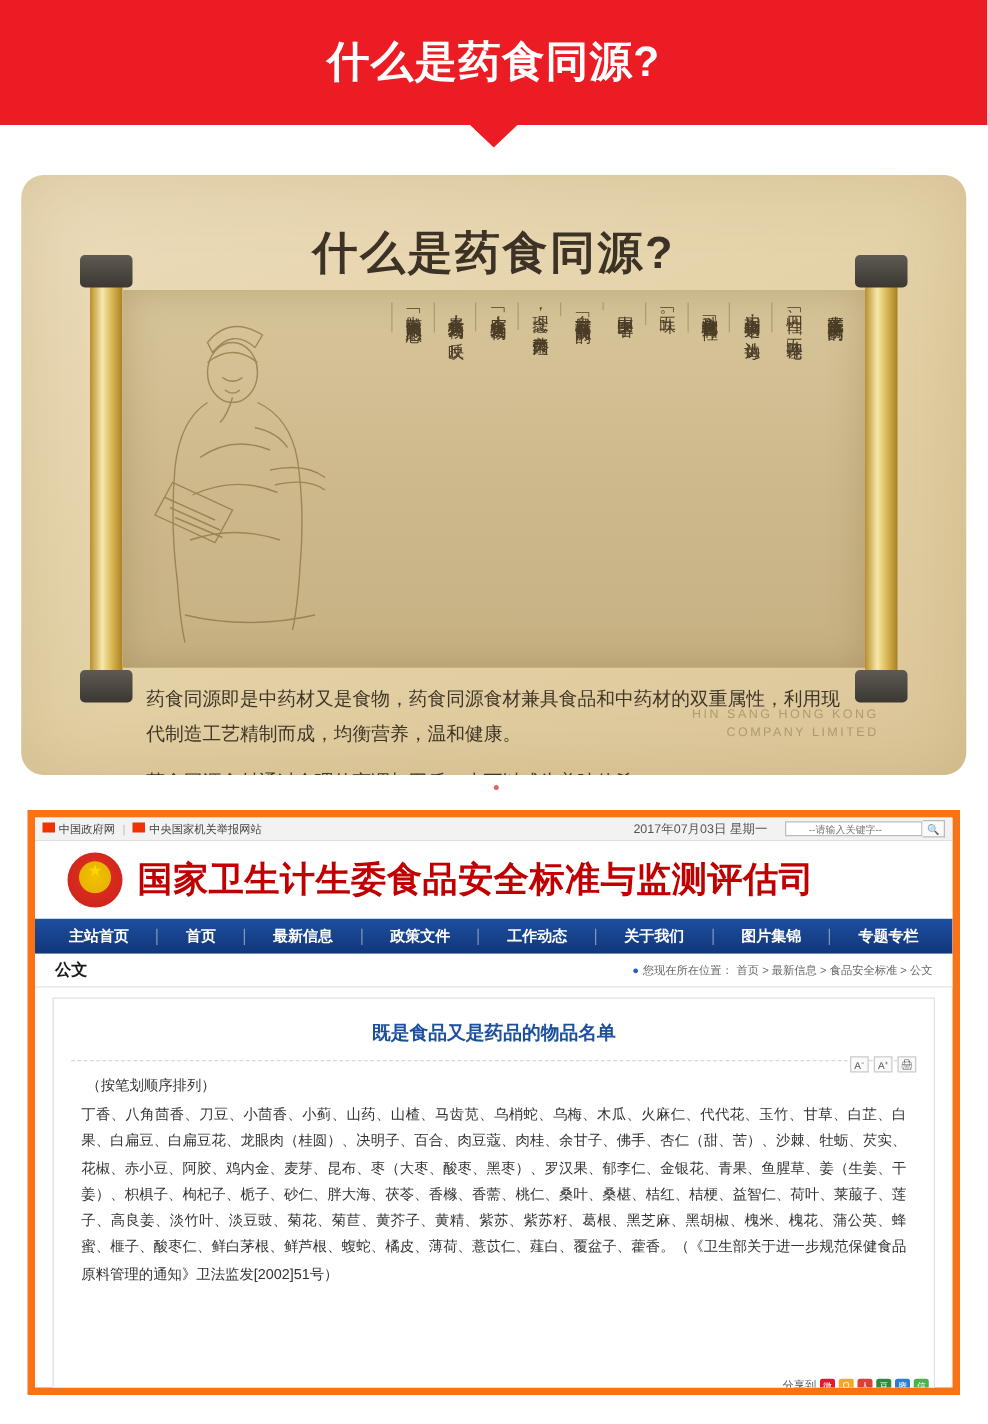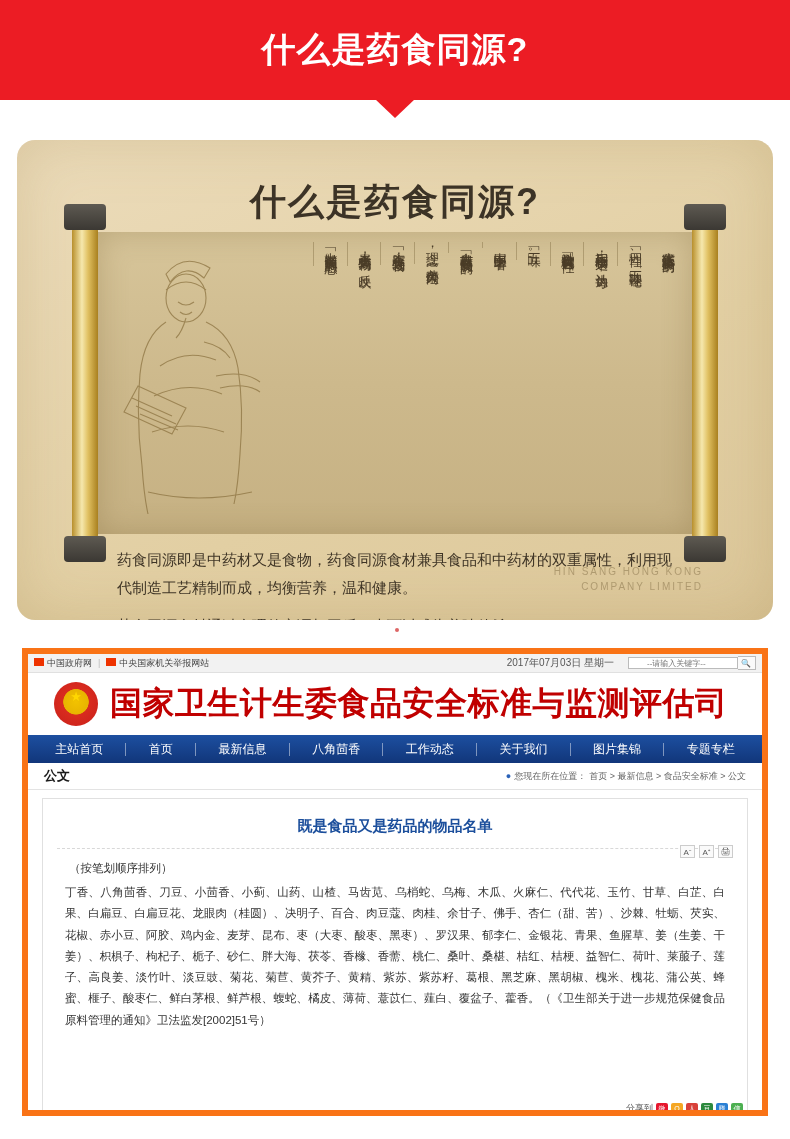--- a/index.html
+++ b/index.html
@@ -227,38 +227,38 @@
     margin-right: 12px;
     flex: none;
   }
   .emblem:after {
     content: "★";
     position: absolute; left: 0; right: 0; top: 7px;
     text-align: center; color: #ffd700; font-size: 13px;
   }
   .gov-title {
     color: #c00000;
-    font-size: 32px;
+    font-size: 28px;
     font-weight: bold;
     letter-spacing: 0.5px;
     font-family: Liberation Serif, serif;
   }
 
   .gov-nav {
     height: 28px;
     background: linear-gradient(to bottom, #1d4fa0, #11367a);
     display: flex;
     align-items: center;
     justify-content: space-around;
     padding: 0 14px;
   }
   .gov-nav .navitem {
     color: #fff;
     font-size: 12px;
-    font-weight: normal;
+    font-weight: bold;
     padding: 0 4px;
     position: relative;
   }
   .gov-nav .navdiv {
     width: 1px; height: 13px; background: rgba(255,255,255,0.45);
   }
 
   .gov-crumbrow {
     height: 26px;
     display: flex;
@@ -432,21 +432,21 @@
       <div class="gov-title">国家卫生计生委食品安全标准与监测评估司</div>
     </div>
 
     <div class="gov-nav">
       <span class="navitem">主站首页</span>
       <span class="navdiv"></span>
       <span class="navitem">首页</span>
       <span class="navdiv"></span>
       <span class="navitem">最新信息</span>
       <span class="navdiv"></span>
-      <span class="navitem">八角茴香</span>
+      <span class="navitem">政策文件</span>
       <span class="navdiv"></span>
       <span class="navitem">工作动态</span>
       <span class="navdiv"></span>
       <span class="navitem">关于我们</span>
       <span class="navdiv"></span>
       <span class="navitem">图片集锦</span>
       <span class="navdiv"></span>
       <span class="navitem">专题专栏</span>
     </div>
 

